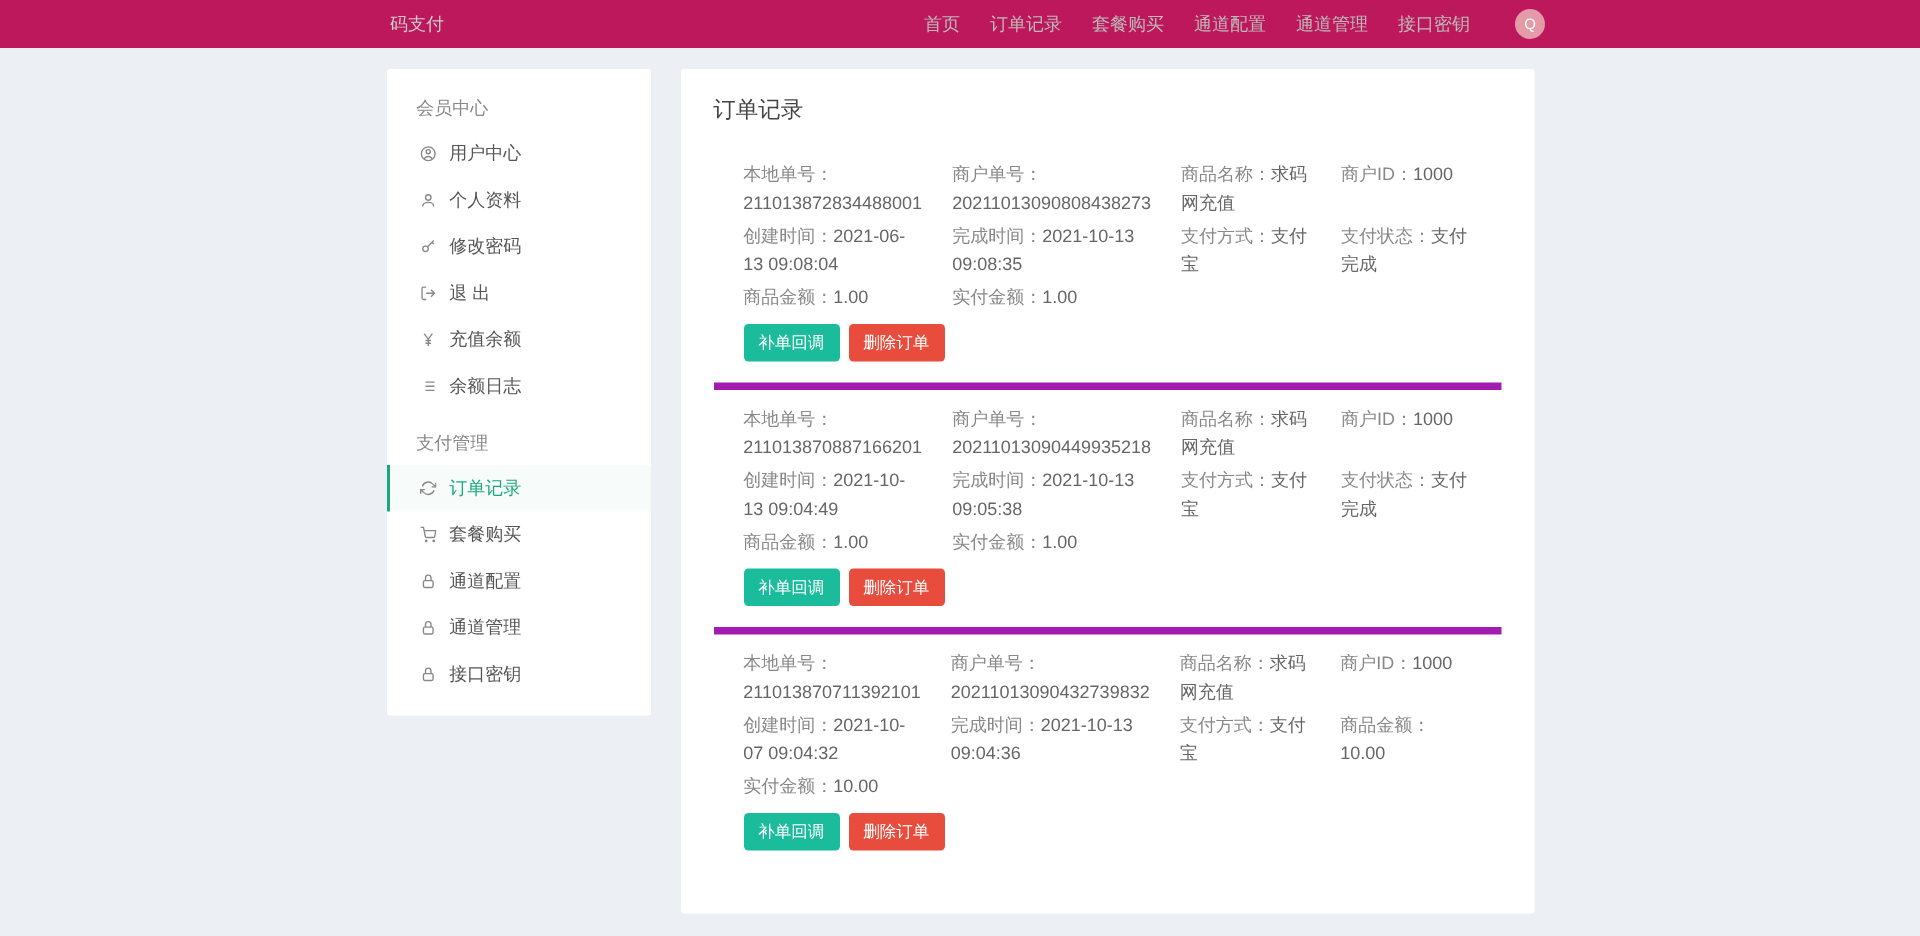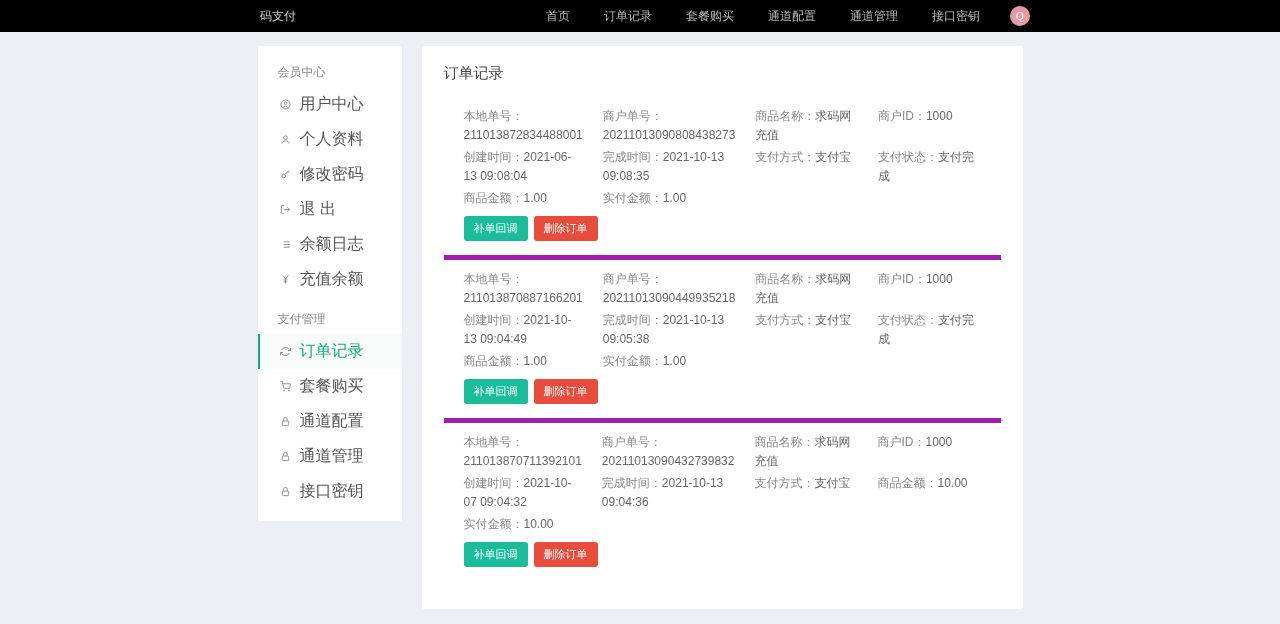--- a/index.html
+++ b/index.html
@@ -1,31 +1,31 @@
 <!DOCTYPE html>
 <html><head>
 <meta charset="utf-8">
 <style>
   * { box-sizing: border-box; }
   html, body { margin:0; padding:0; font-family: "Helvetica Neue", Arial, "PingFang SC", "Microsoft YaHei", sans-serif; font-size:12px; color:#666; }
   body { background:#ecf0f5;}
-  a { text-decoration:none; color:inherit;margin-left:14px; }
+  a { text-decoration:none; color:inherit; }
 
   
-  .topbar { background:#000000; color:#bbb; height:32px; display:flex; align-items:center; padding:0 250px 0 260px; position:relative; }
+  .topbar { background:#be185d; color:#bbb; height:32px; display:flex; align-items:center; padding:0 250px 0 260px; position:relative; }
   .topbar .brand { color:#ccc; font-size:12px; flex:0 0 auto; margin-right:auto; }
   .topnav { display:flex; align-items:center; gap:20px; margin-left:auto; }
   .topnav a { color:#bbb; font-size:12px; }
   .avatar { width:20px; height:20px; border-radius:50%; background:#e59aa8; color:#fff; display:inline-flex; align-items:center; justify-content:center; font-size:10px; margin-left:10px;}
 
   
   .wrap { max-width: 765px; margin: 0 auto; padding: 14px 0 30px 0; display:flex; gap:20px; }
-  .sidebar { width:144px; background:#fff; border-radius:2px; padding:10px 0 12px 0; box-shadow:0 0 0 rgba(0,0,0,0); align-self:flex-start;}
+  .sidebar { width:176px; background:#fff; border-radius:2px; padding:10px 0 12px 0; box-shadow:0 0 0 rgba(0,0,0,0); align-self:flex-start;}
   .side-section-title { color:#888; font-size:12px; padding:8px 20px 6px 20px; }
-  .side-item { display:flex; align-items:center; gap:8px; padding:7px 20px; color:#555; font-size:16px; cursor:pointer; border-left:2px solid transparent;}
+  .side-item { display:flex; align-items:center; gap:8px; padding:7px 20px; color:#555; font-size:12px; cursor:pointer; border-left:2px solid transparent;}
   .side-item .icn { width:12px; display:inline-flex; justify-content:center; color:#888; }
   .side-item.active { color:#19a97b; border-left:2px solid #19a97b; background:#f7fcfa;}
 
   .content { flex:1; background:#fff; border-radius:2px; padding:18px 22px 28px 22px;}
   .content h2 { font-size:15px; font-weight:500; color:#444; margin:0 0 14px 0;}
 
   .order-block { padding:10px 20px 14px 20px; }
   .order-sep { border-top:5px solid #a21caf; }
   .order-grid { display:grid; grid-template-columns: 1fr 1fr 1fr 1fr; column-gap:20px; row-gap:4px; font-size:12px; color:#777; line-height:1.55;}
   .order-grid .lbl { color:#888; }
@@ -93,37 +93,37 @@
             <path d="M9 21H5a2 2 0 0 1-2-2V5a2 2 0 0 1 2-2h4"></path>
             <path d="M16 17l5-5-5-5M21 12H9"></path>
           </svg>
         </span>
       <span>退 出</span>
     </div>
 
     <div class="side-item">
       <span class="icn">
           <svg viewBox="0 0 24 24" fill="none" stroke="currentColor" stroke-width="2">
+            <path d="M6 3l6 8 6-8M12 11v10M8 13h8M8 17h8"></path>
+          </svg>
+        </span>
+      <span>充值余额</span>
+    </div>
+    <div class="side-item">
+      <span class="icn">
+          <svg viewBox="0 0 24 24" fill="none" stroke="currentColor" stroke-width="2">
             <line x1="8" y1="6" x2="21" y2="6"></line>
             <line x1="8" y1="12" x2="21" y2="12"></line>
             <line x1="8" y1="18" x2="21" y2="18"></line>
             <line x1="3" y1="6" x2="3" y2="6"></line>
             <line x1="3" y1="12" x2="3" y2="12"></line>
             <line x1="3" y1="18" x2="3" y2="18"></line>
           </svg>
         </span>
       <span>余额日志</span>
-    </div>
-    <div class="side-item">
-      <span class="icn">
-          <svg viewBox="0 0 24 24" fill="none" stroke="currentColor" stroke-width="2">
-            <path d="M6 3l6 8 6-8M12 11v10M8 13h8M8 17h8"></path>
-          </svg>
-        </span>
-      <span>充值余额</span>
     </div>
 
     <div class="side-section-title" style="margin-top:6px">支付管理</div>
     <div class="side-item active">
       <span class="icn">
           <svg viewBox="0 0 24 24" fill="none" stroke="currentColor" stroke-width="2">
             <path d="M23 4v6h-6M1 20v-6h6"></path>
             <path d="M3.51 9a9 9 0 0 1 14.85-3.36L23 10M1 14l4.64 4.36A9 9 0 0 0 20.49 15"></path>
           </svg>
         </span>

